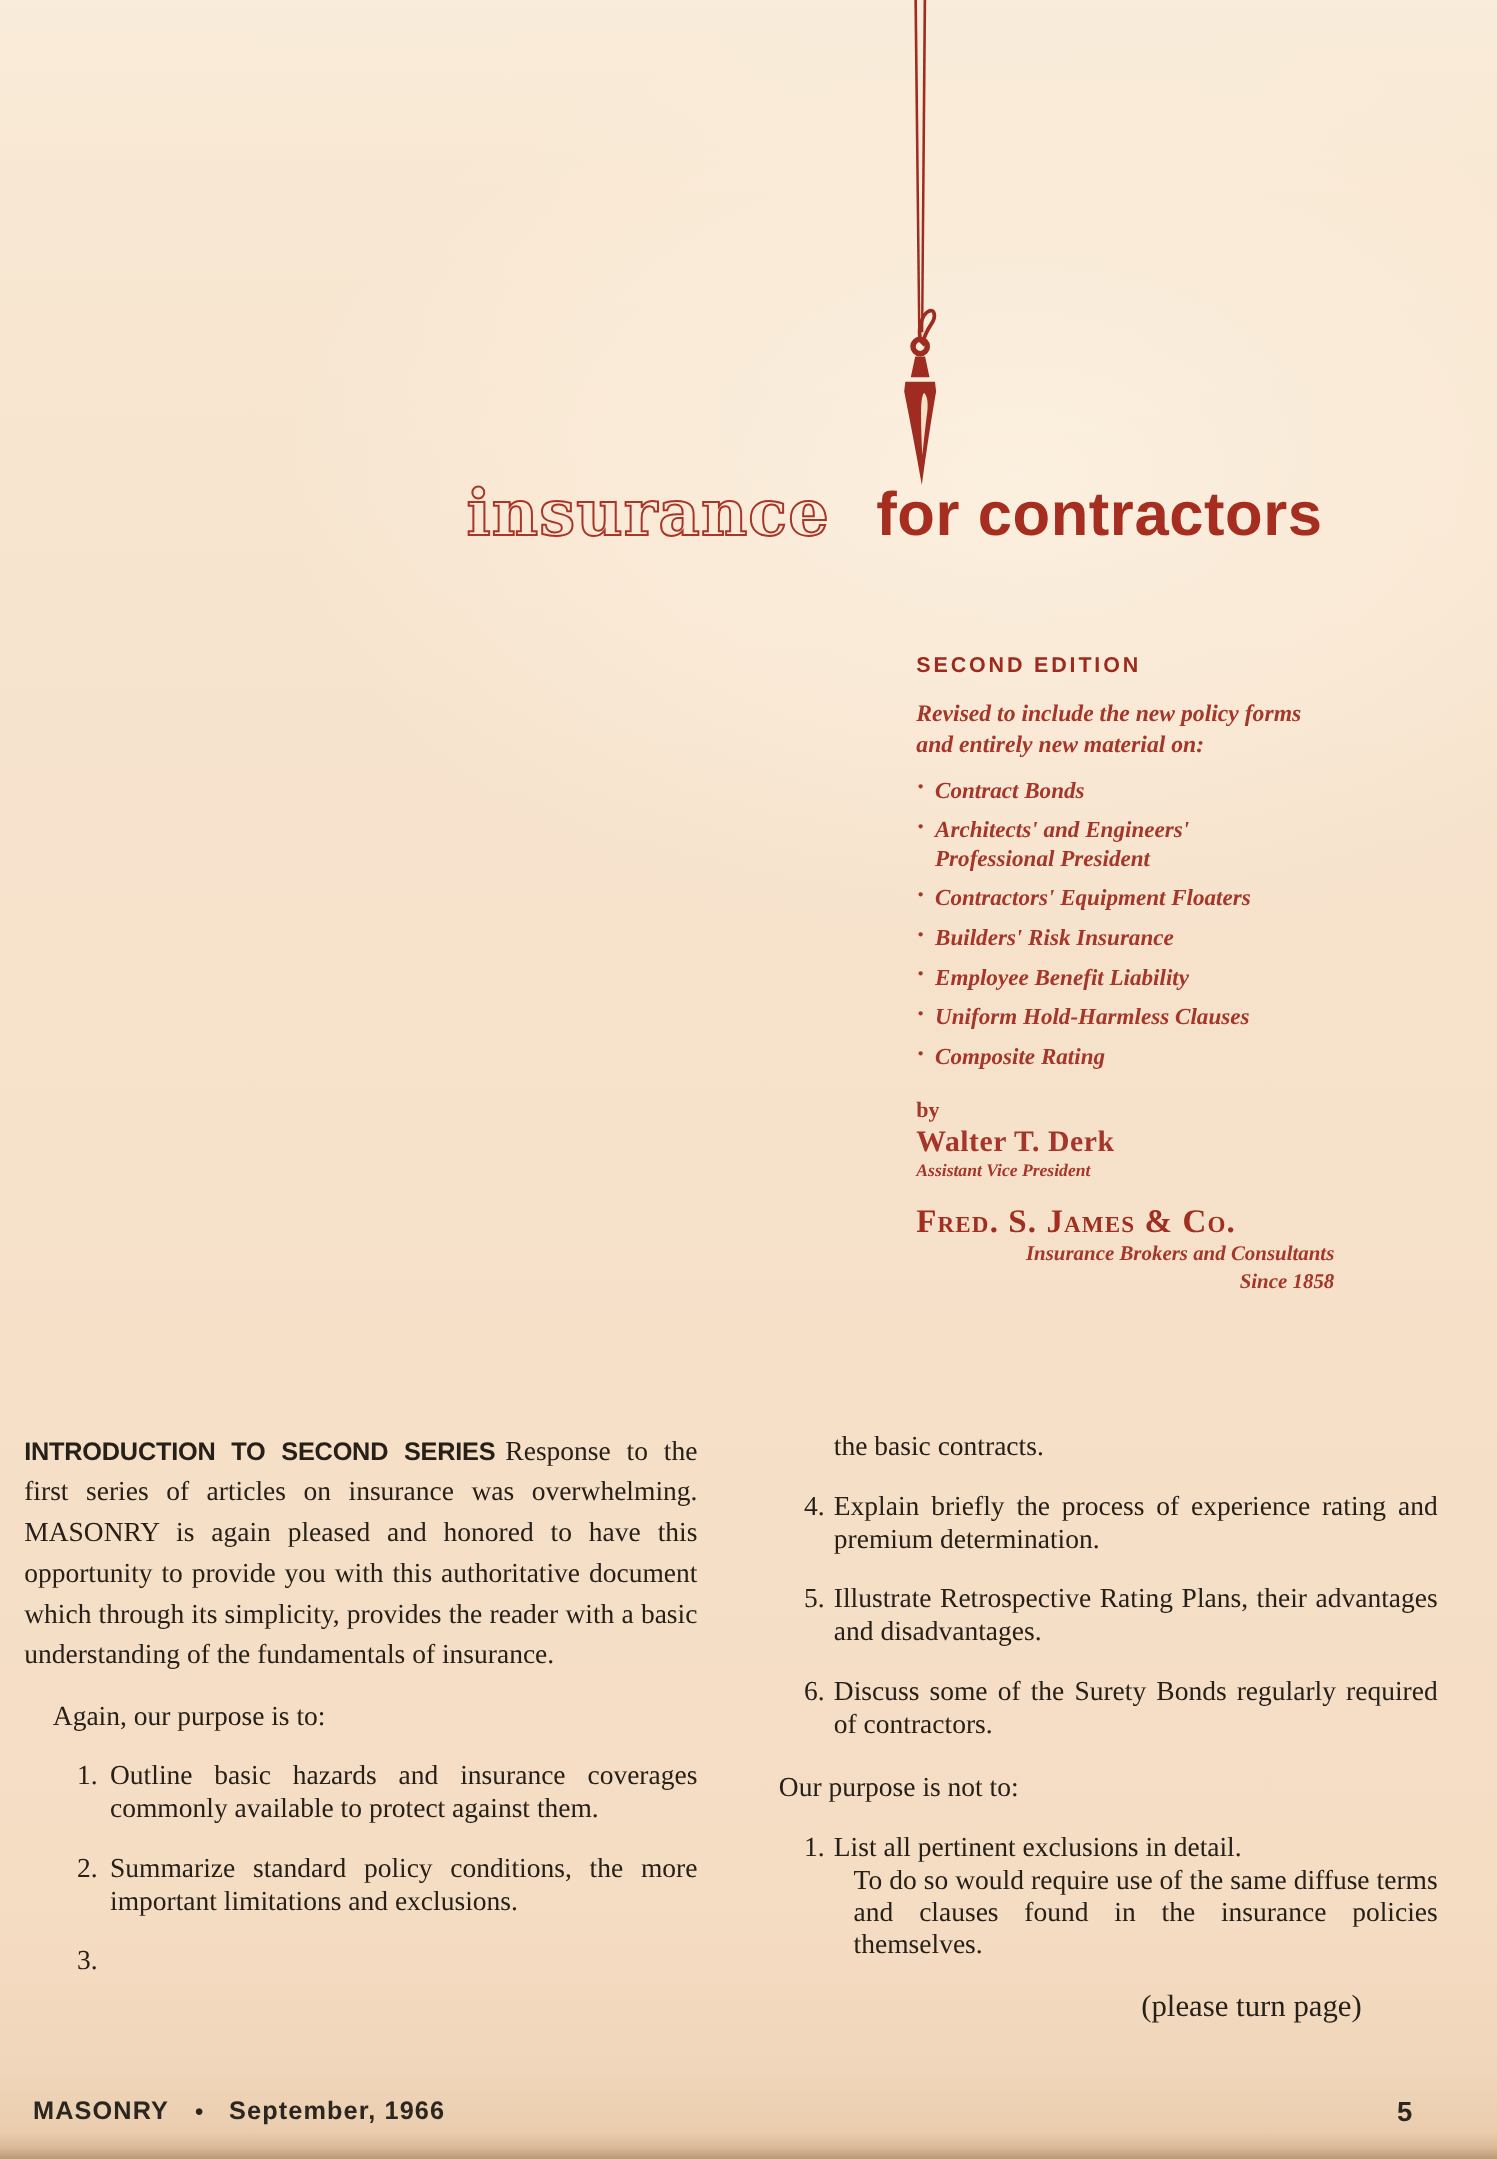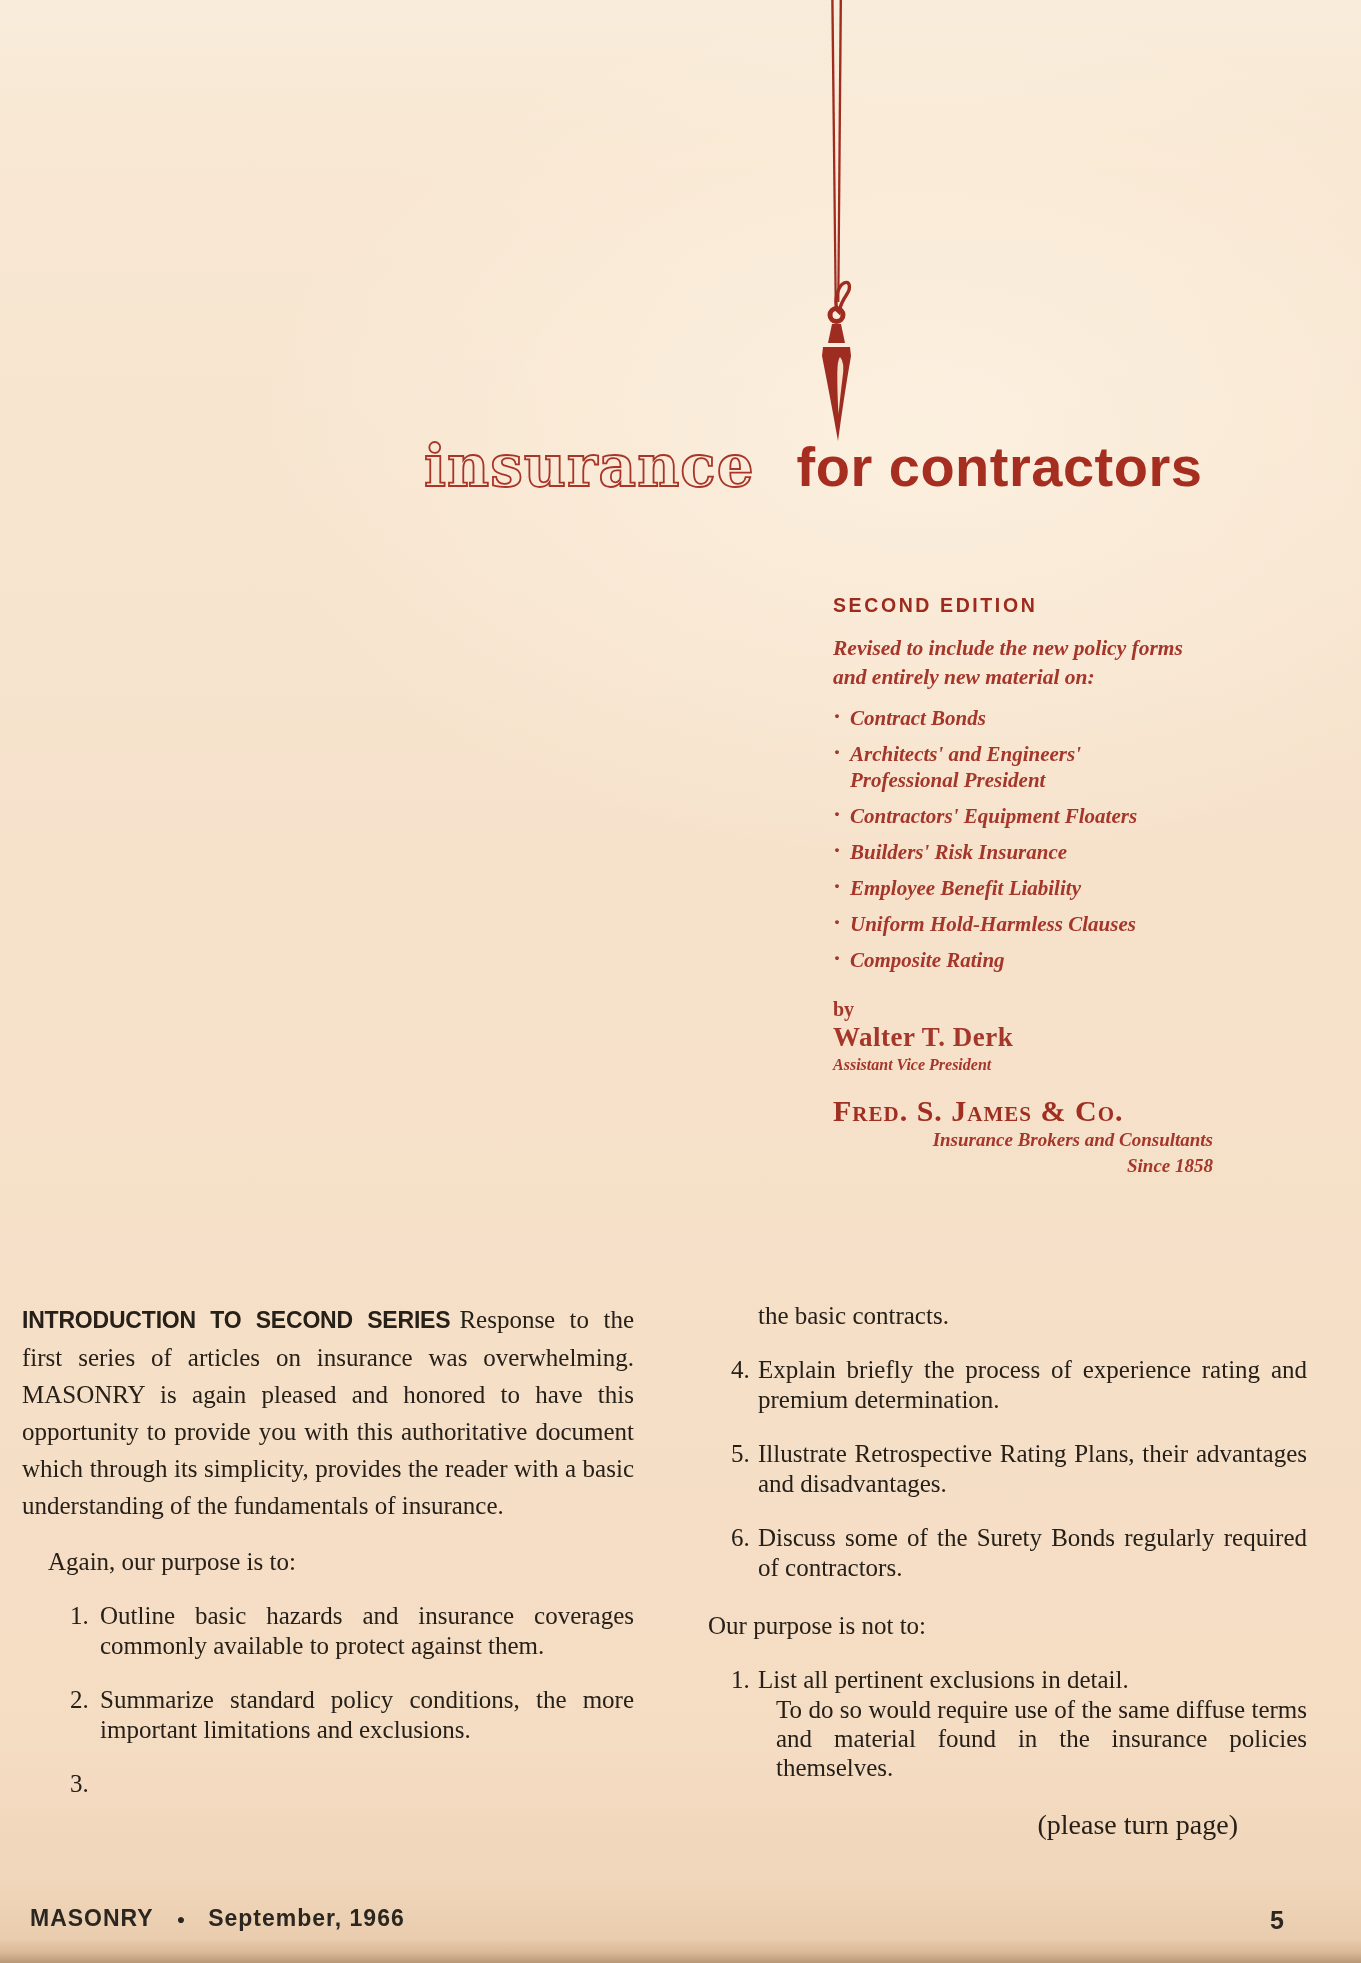--- a/index.html
+++ b/index.html
@@ -198,21 +198,21 @@
         <span class="num">6.</span>
         <span class="txt">Discuss some of the Surety Bonds regularly required of contractors.</span>
       </li>
     </ol>
     <p class="not-intro">Our purpose is not to:</p>
     <ol class="num-list not-list">
       <li class="num-item">
         <span class="num">1.</span>
         <span class="txt">
           <span>List all pertinent exclusions in detail.</span>
-          <span class="detail" style="display:block">To do so would require use of the same diffuse terms and material found in the insurance policies themselves.</span>
+          <span class="detail" style="display:block">To do so would require use of the same diffuse terms and clauses found in the insurance policies themselves.</span>
         </span>
       </li>
     </ol>
     <p class="turn-page">(please turn page)</p>
   </div>
 
   <div class="footer-left">
     <span>MASONRY</span>
     <span class="footer-sep">●</span>
     <span>September, 1966</span>

